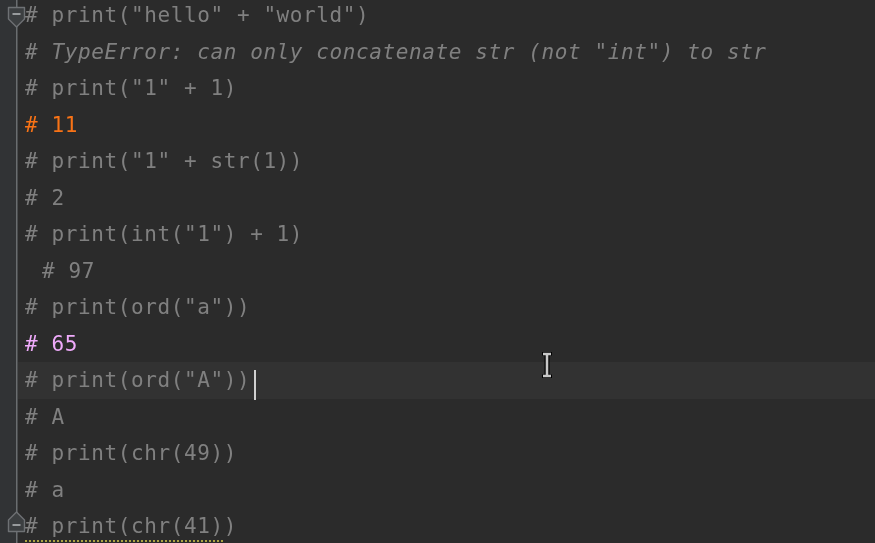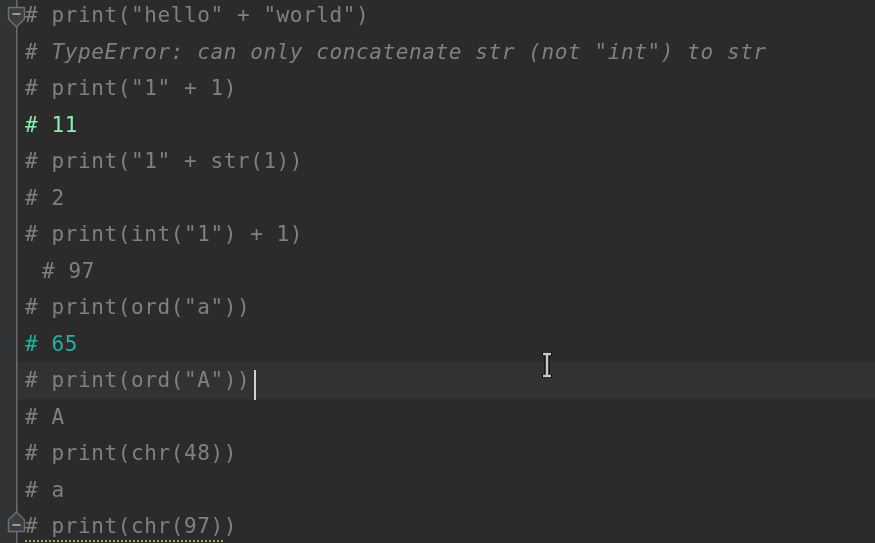--- a/index.html
+++ b/index.html
@@ -115,32 +115,32 @@
 </style>
 </head>
 <body>
 
 <div id="editor-window" style="background: rgb(43, 43, 43);">
 
   <div id="code-area">
       <div class="code-line" style="top: -3px; color: rgb(128, 128, 128); font-size: 21px; line-height: 36.5px;"># print("hello" + "world")</div>
       <div class="code-line" style="top: 33.5px; color: rgb(128, 128, 128); font-size: 21px; line-height: 36.5px; font-style: italic;"># TypeError: can only concatenate str (not "int") to str</div>
       <div class="code-line" style="top: 70px; color: rgb(128, 128, 128); font-size: 21px; line-height: 36.5px;"># print("1" + 1)</div>
-      <div class="code-line" style="top: 106.5px; color: #86efac; font-size: 21px; line-height: 36.5px;"># 11</div>
+      <div class="code-line" style="top: 106.5px; color: #f97316; font-size: 21px; line-height: 36.5px;"># 11</div>
       <div class="code-line" style="top: 143px; color: rgb(128, 128, 128); font-size: 21px; line-height: 36.5px;"># print("1" + str(1))</div>
       <div class="code-line" style="top: 179.5px; color: rgb(128, 128, 128); font-size: 21px; line-height: 36.5px;"># 2</div>
       <div class="code-line" style="top: 216px; color: rgb(128, 128, 128); font-size: 21px; line-height: 36.5px;"># print(int("1") + 1)</div>
       <div class="code-line" style="top: 252.5px; color: rgb(128, 128, 128); font-size: 21px; line-height: 36.5px; margin-left: 17px;"># 97</div>
       <div class="code-line" style="top: 289px; color: rgb(128, 128, 128); font-size: 21px; line-height: 36.5px;"># print(ord("a"))</div>
-      <div class="code-line" style="top: 325.5px; color: #14b8a6; font-size: 21px; line-height: 36.5px;"># 65</div>
+      <div class="code-line" style="top: 325.5px; color: #f0abfc; font-size: 21px; line-height: 36.5px;"># 65</div>
       <div class="code-line current" style="top: 362px; color: rgb(128, 128, 128); font-size: 21px; line-height: 36.5px; background: rgb(50, 50, 50);"># print(ord("A"))</div>
       <div class="code-line" style="top: 398.5px; color: rgb(128, 128, 128); font-size: 21px; line-height: 36.5px;"># A</div>
-      <div class="code-line" style="top: 435px; color: rgb(128, 128, 128); font-size: 21px; line-height: 36.5px;"># print(chr(48))</div>
+      <div class="code-line" style="top: 435px; color: rgb(128, 128, 128); font-size: 21px; line-height: 36.5px;"># print(chr(49))</div>
       <div class="code-line" style="top: 471.5px; color: rgb(128, 128, 128); font-size: 21px; line-height: 36.5px;"># a</div>
-      <div class="code-line" style="top: 508px; color: rgb(128, 128, 128); font-size: 21px; line-height: 36.5px;"># print(chr(97))</div>
+      <div class="code-line" style="top: 508px; color: rgb(128, 128, 128); font-size: 21px; line-height: 36.5px;"># print(chr(41))</div>
       <div class="warn-underline" style="left: 25px; width: 200px; top: 539.5px;"></div>
     </div>
 
   <div id="gutter" style="background: rgb(49, 51, 53);"></div>
   <div id="gutter-border"></div>
   <div id="fold-guide"></div>
 
   <div class="fold-marker" id="fold-marker-top">
     <svg width="19" height="23" viewBox="0 0 19 23">
       <path d="M1.5 1.5 H17.5 V13 L9.5 21 L1.5 13 Z" fill="#3c3f41" stroke="#6e7174" stroke-width="1.4" stroke-linejoin="round"></path>

